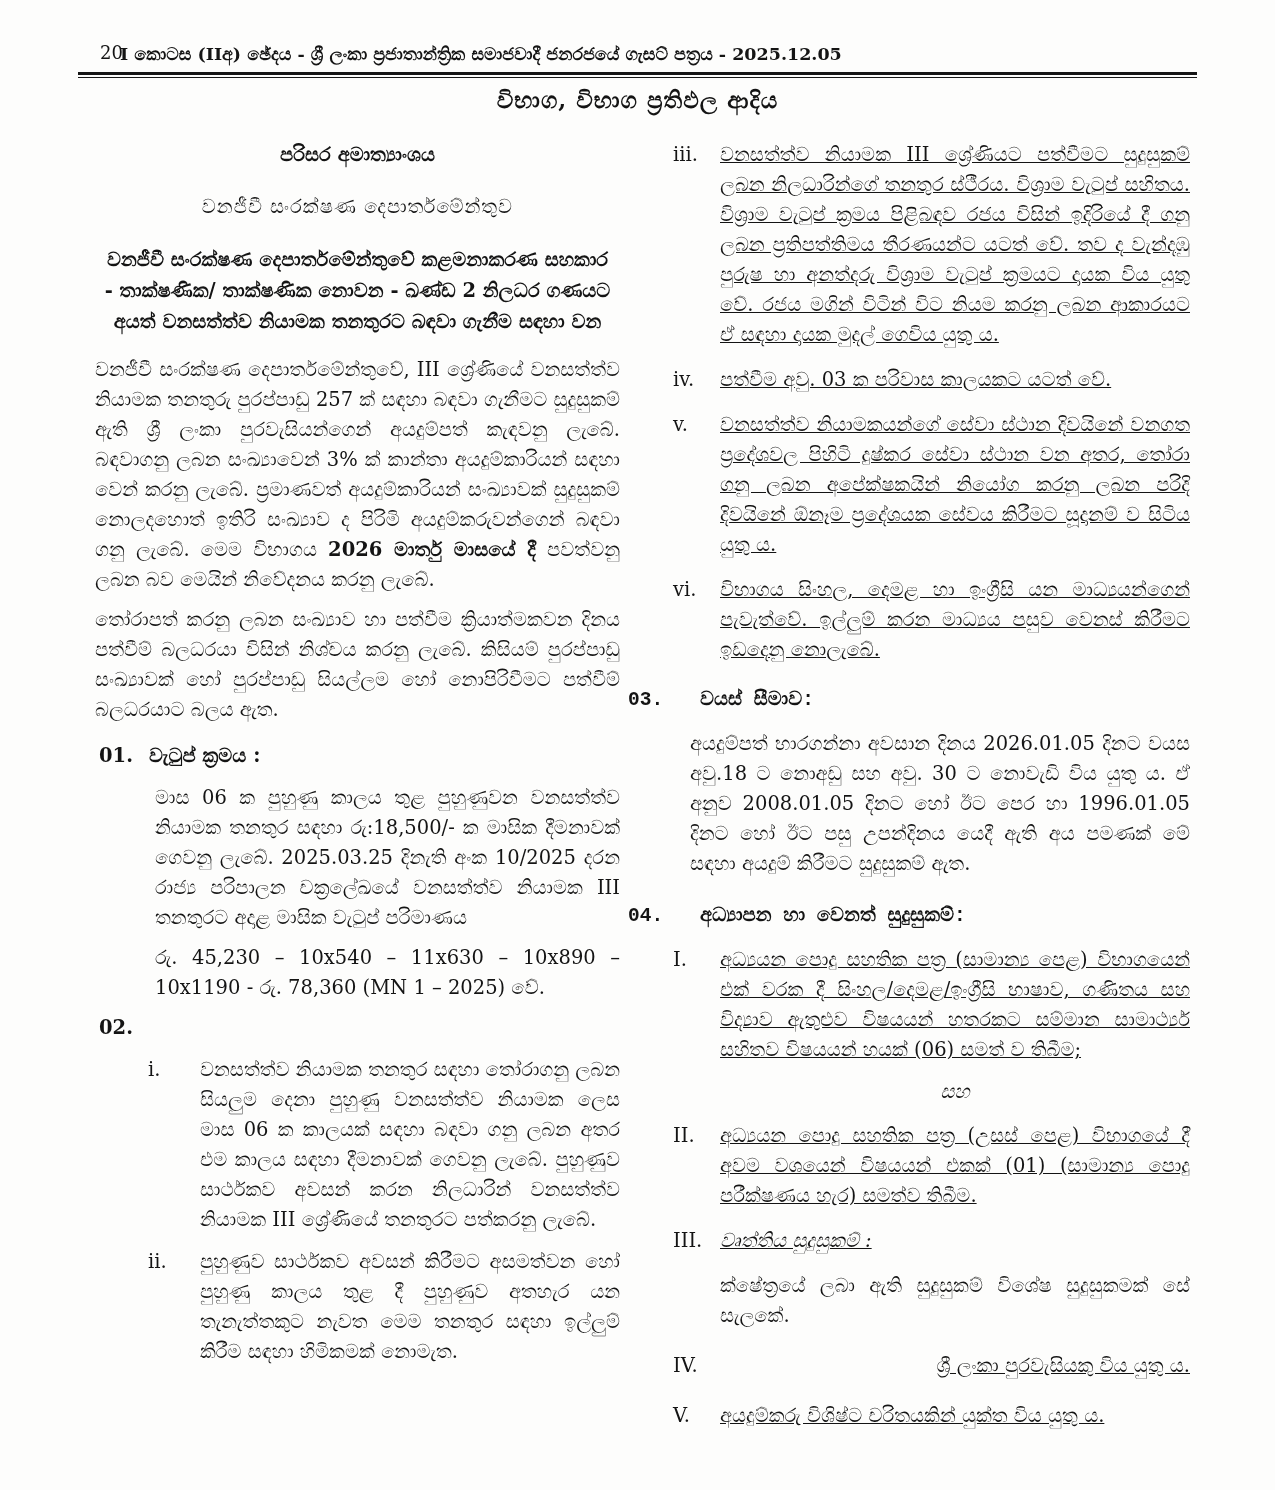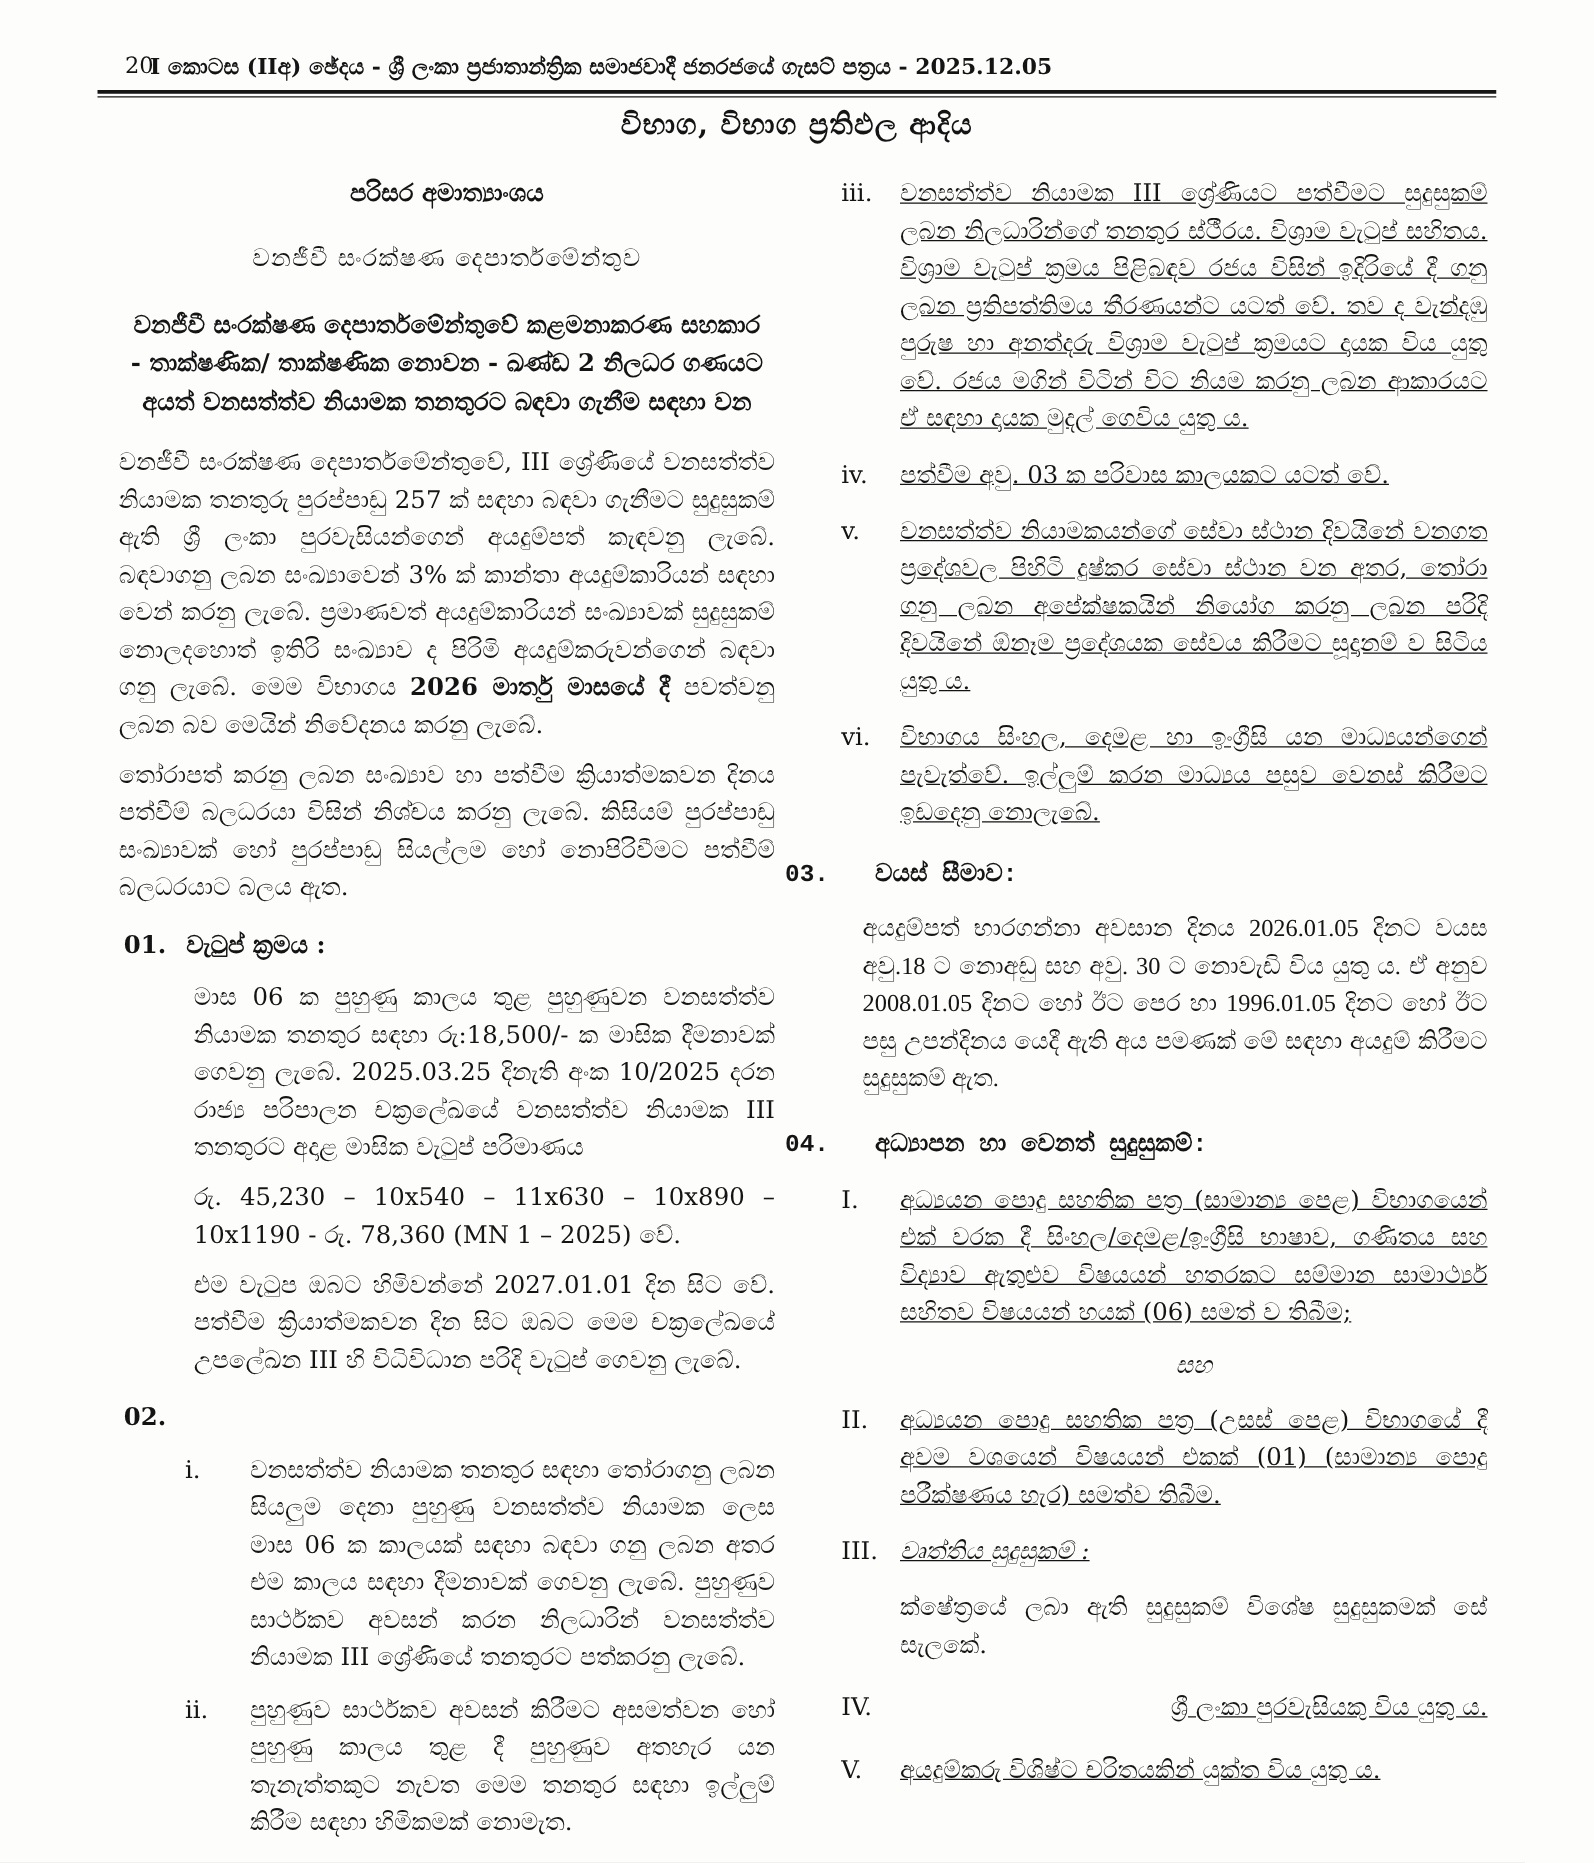--- a/index.html
+++ b/index.html
@@ -82,21 +82,20 @@
     <p class="para"><span>වනජීවී සංරක්ෂණ දෙපාර්තමේන්තුවේ, III ශ්‍රේණියේ වනසත්ත්ව නියාමක තනතුරු පුරප්පාඩු 257 ක් සඳහා බඳවා ගැනීමට සුදුසුකම් ඇති ශ්‍රී ලංකා පුරවැසියන්ගෙන් අයදුම්පත් කැඳවනු ලැබේ. බඳවාගනු ලබන සංඛ්‍යාවෙන් 3% ක් කාන්තා අයදුම්කාරියන් සඳහා වෙන් කරනු ලැබේ. ප්‍රමාණවත් අයදුම්කාරියන් සංඛ්‍යාවක් සුදුසුකම් නොලදහොත් ඉතිරි සංඛ්‍යාව ද පිරිමි අයදුම්කරුවන්ගෙන් බඳවා ගනු ලැබේ. මෙම විභාගය </span><span class="b">2026 මාර්තු මාසයේ දී</span><span> පවත්වනු ලබන බව මෙයින් නිවේදනය කරනු ලැබේ.</span></p>
 
     <p class="para" style="margin-bottom:16px;">තෝරාපත් කරනු ලබන සංඛ්‍යාව හා පත්වීම ක්‍රියාත්මකවන දිනය පත්වීම් බලධරයා විසින් නිශ්චය කරනු ලැබේ. කිසියම් පුරප්පාඩු සංඛ්‍යාවක් හෝ පුරප්පාඩු සියල්ලම හෝ නොපිරිවීමට පත්වීම් බලධරයාට බලය ඇත.</p>
 
     <div class="sec">
       <span class="no">01.</span>
       <span class="t">වැටුප් ක්‍රමය :</span>
     </div>
     <p class="para sec-body">මාස 06 ක පුහුණු කාලය තුළ පුහුණුවන වනසත්ත්ව නියාමක තනතුර සඳහා රු:18,500/- ක මාසික දීමනාවක් ගෙවනු ලැබේ. 2025.03.25 දිනැති අංක 10/2025 දරන රාජ්‍ය පරිපාලන චක්‍රලේඛයේ වනසත්ත්ව නියාමක III තනතුරට අදාළ මාසික වැටුප් පරිමාණය</p>
     <p class="para sec-body">රු. 45,230 – 10x540 – 11x630 – 10x890 – 10x1190 - රු. 78,360 (MN 1 – 2025) වේ.</p>
-    <p class="para sec-body" style="margin-bottom:16px;">එම වැටුප ඔබට හිමිවන්නේ 2027.01.01 දින සිට වේ. පත්වීම ක්‍රියාත්මකවන දින සිට ඔබට මෙම චක්‍රලේඛයේ උපලේඛන III හි විධිවිධාන පරිදි වැටුප් ගෙවනු ලැබේ.</p>
 
     <div class="sec">
       <span class="no">02.</span>
     </div>
 
     <div class="item-l">
       <span class="no">i.</span>
       <span class="txt">වනසත්ත්ව නියාමක තනතුර සඳහා තෝරාගනු ලබන සියලුම දෙනා පුහුණු වනසත්ත්ව නියාමක ලෙස මාස 06 ක කාලයක් සඳහා බඳවා ගනු ලබන අතර එම කාලය සඳහා දීමනාවක් ගෙවනු ලැබේ. පුහුණුව සාර්ථකව අවසන් කරන නිලධාරින්  වනසත්ත්ව නියාමක III ශ්‍රේණියේ තනතුරට පත්කරනු ලැබේ.</span>
     </div>
     <div class="item-l">
@@ -121,21 +120,21 @@
     </div>
     <div class="item-r" style="margin-bottom:20px;">
       <span class="no">vi.</span>
       <span class="txt">විභාගය සිංහල, දෙමළ හා ඉංග්‍රීසි යන මාධ්‍යයන්ගෙන් පැවැත්වේ. ඉල්ලුම් කරන මාධ්‍යය පසුව වෙනස් කිරීමට ඉඩදෙනු නොලැබේ.</span>
     </div>
 
     <div class="sec-r">
       <span class="no">03.</span>
       <span class="t">වයස් සීමාව:</span>
     </div>
-    <p class="para sec-body-r" style="margin-bottom:22px;font-family:Liberation Serif, serif;">අයදුම්පත් භාරගන්නා අවසාන දිනය 2026.01.05  දිනට වයස අවු.18 ට නොඅඩු සහ අවු. 30 ට නොවැඩි විය යුතු ය. ඒ අනුව 2008.01.05 දිනට හෝ ඊට පෙර හා 1996.01.05 දිනට හෝ ඊට පසු උපන්දිනය යෙදී ඇති අය  පමණක් මේ සඳහා අයදුම් කිරීමට සුදුසුකම් ඇත.</p>
+    <p class="para sec-body-r" style="margin-bottom:22px;">අයදුම්පත් භාරගන්නා අවසාන දිනය 2026.01.05  දිනට වයස අවු.18 ට නොඅඩු සහ අවු. 30 ට නොවැඩි විය යුතු ය. ඒ අනුව 2008.01.05 දිනට හෝ ඊට පෙර හා 1996.01.05 දිනට හෝ ඊට පසු උපන්දිනය යෙදී ඇති අය  පමණක් මේ සඳහා අයදුම් කිරීමට සුදුසුකම් ඇත.</p>
 
     <div class="sec-r">
       <span class="no">04.</span>
       <span class="t">අධ්‍යාපන හා වෙනත් සුදුසුකම්:</span>
     </div>
 
     <div class="item-r" style="margin-bottom:12px;">
       <span class="no">I.</span>
       <span class="txt">අධ්‍යයන පොදු සහතික පත්‍ර (සාමාන්‍ය පෙළ) විභාගයෙන් එක් වරක දී සිංහල/දෙමළ/ඉංග්‍රීසි භාෂාව, ගණිතය සහ විද්‍යාව ඇතුළුව විෂයයන් හතරකට සම්මාන සාමාර්ථ්‍ය සහිතව විෂයයන් හයක් (06) සමත් ව තිබීම;</span>
     </div>

